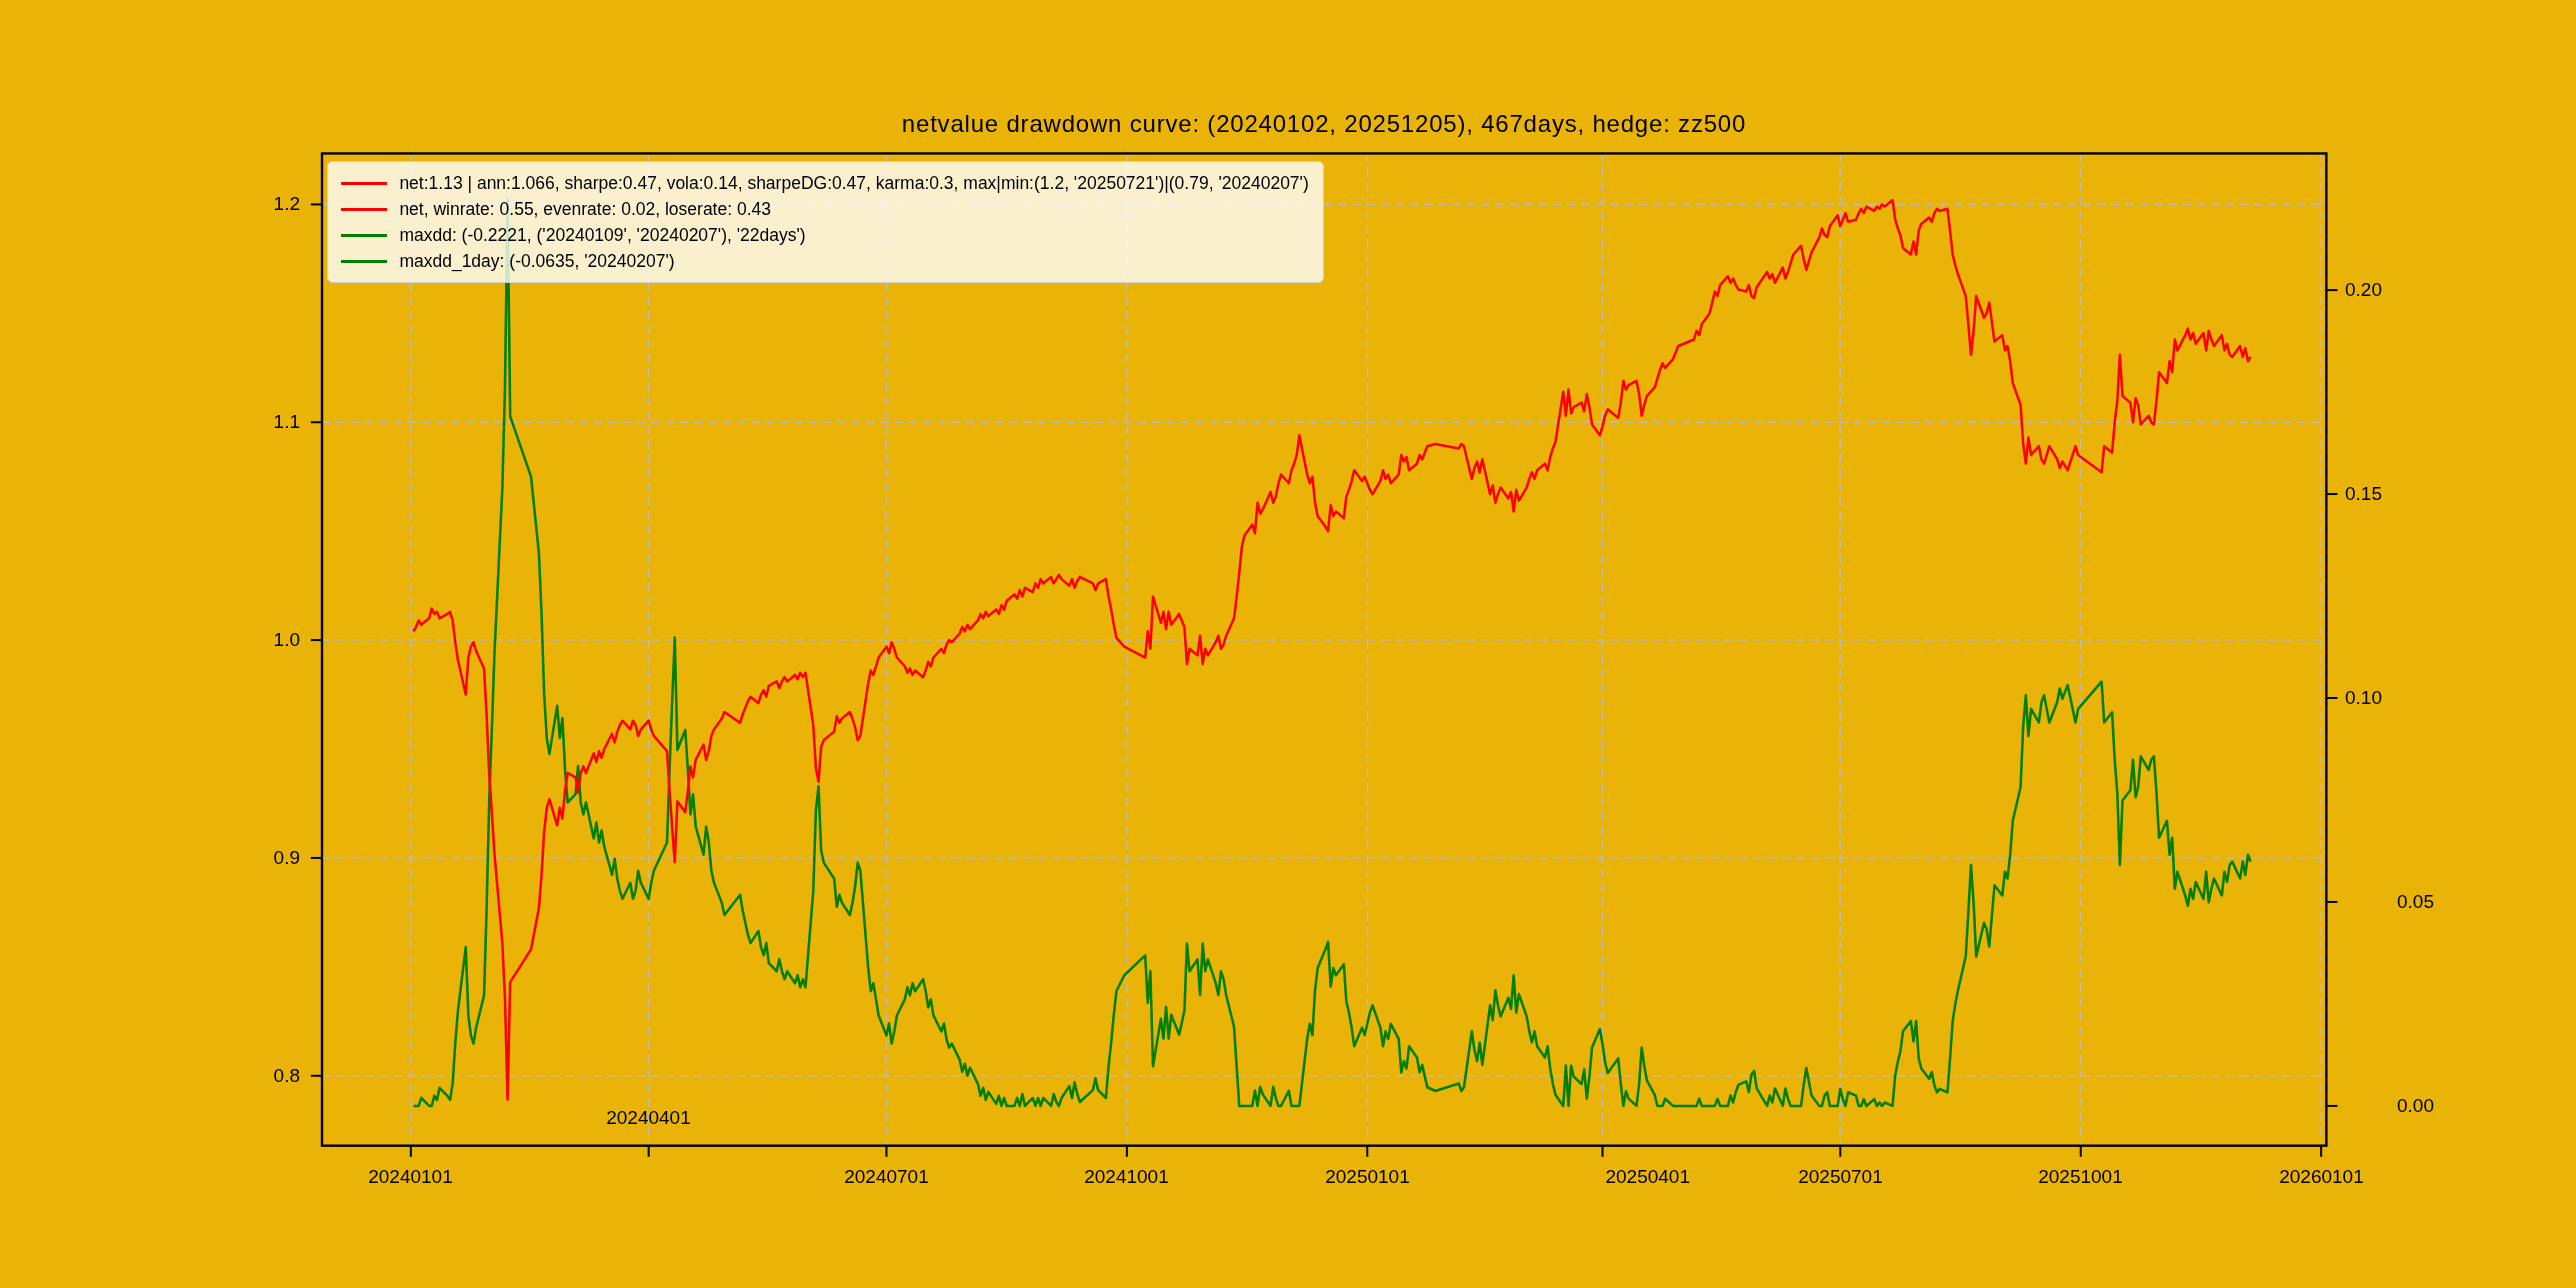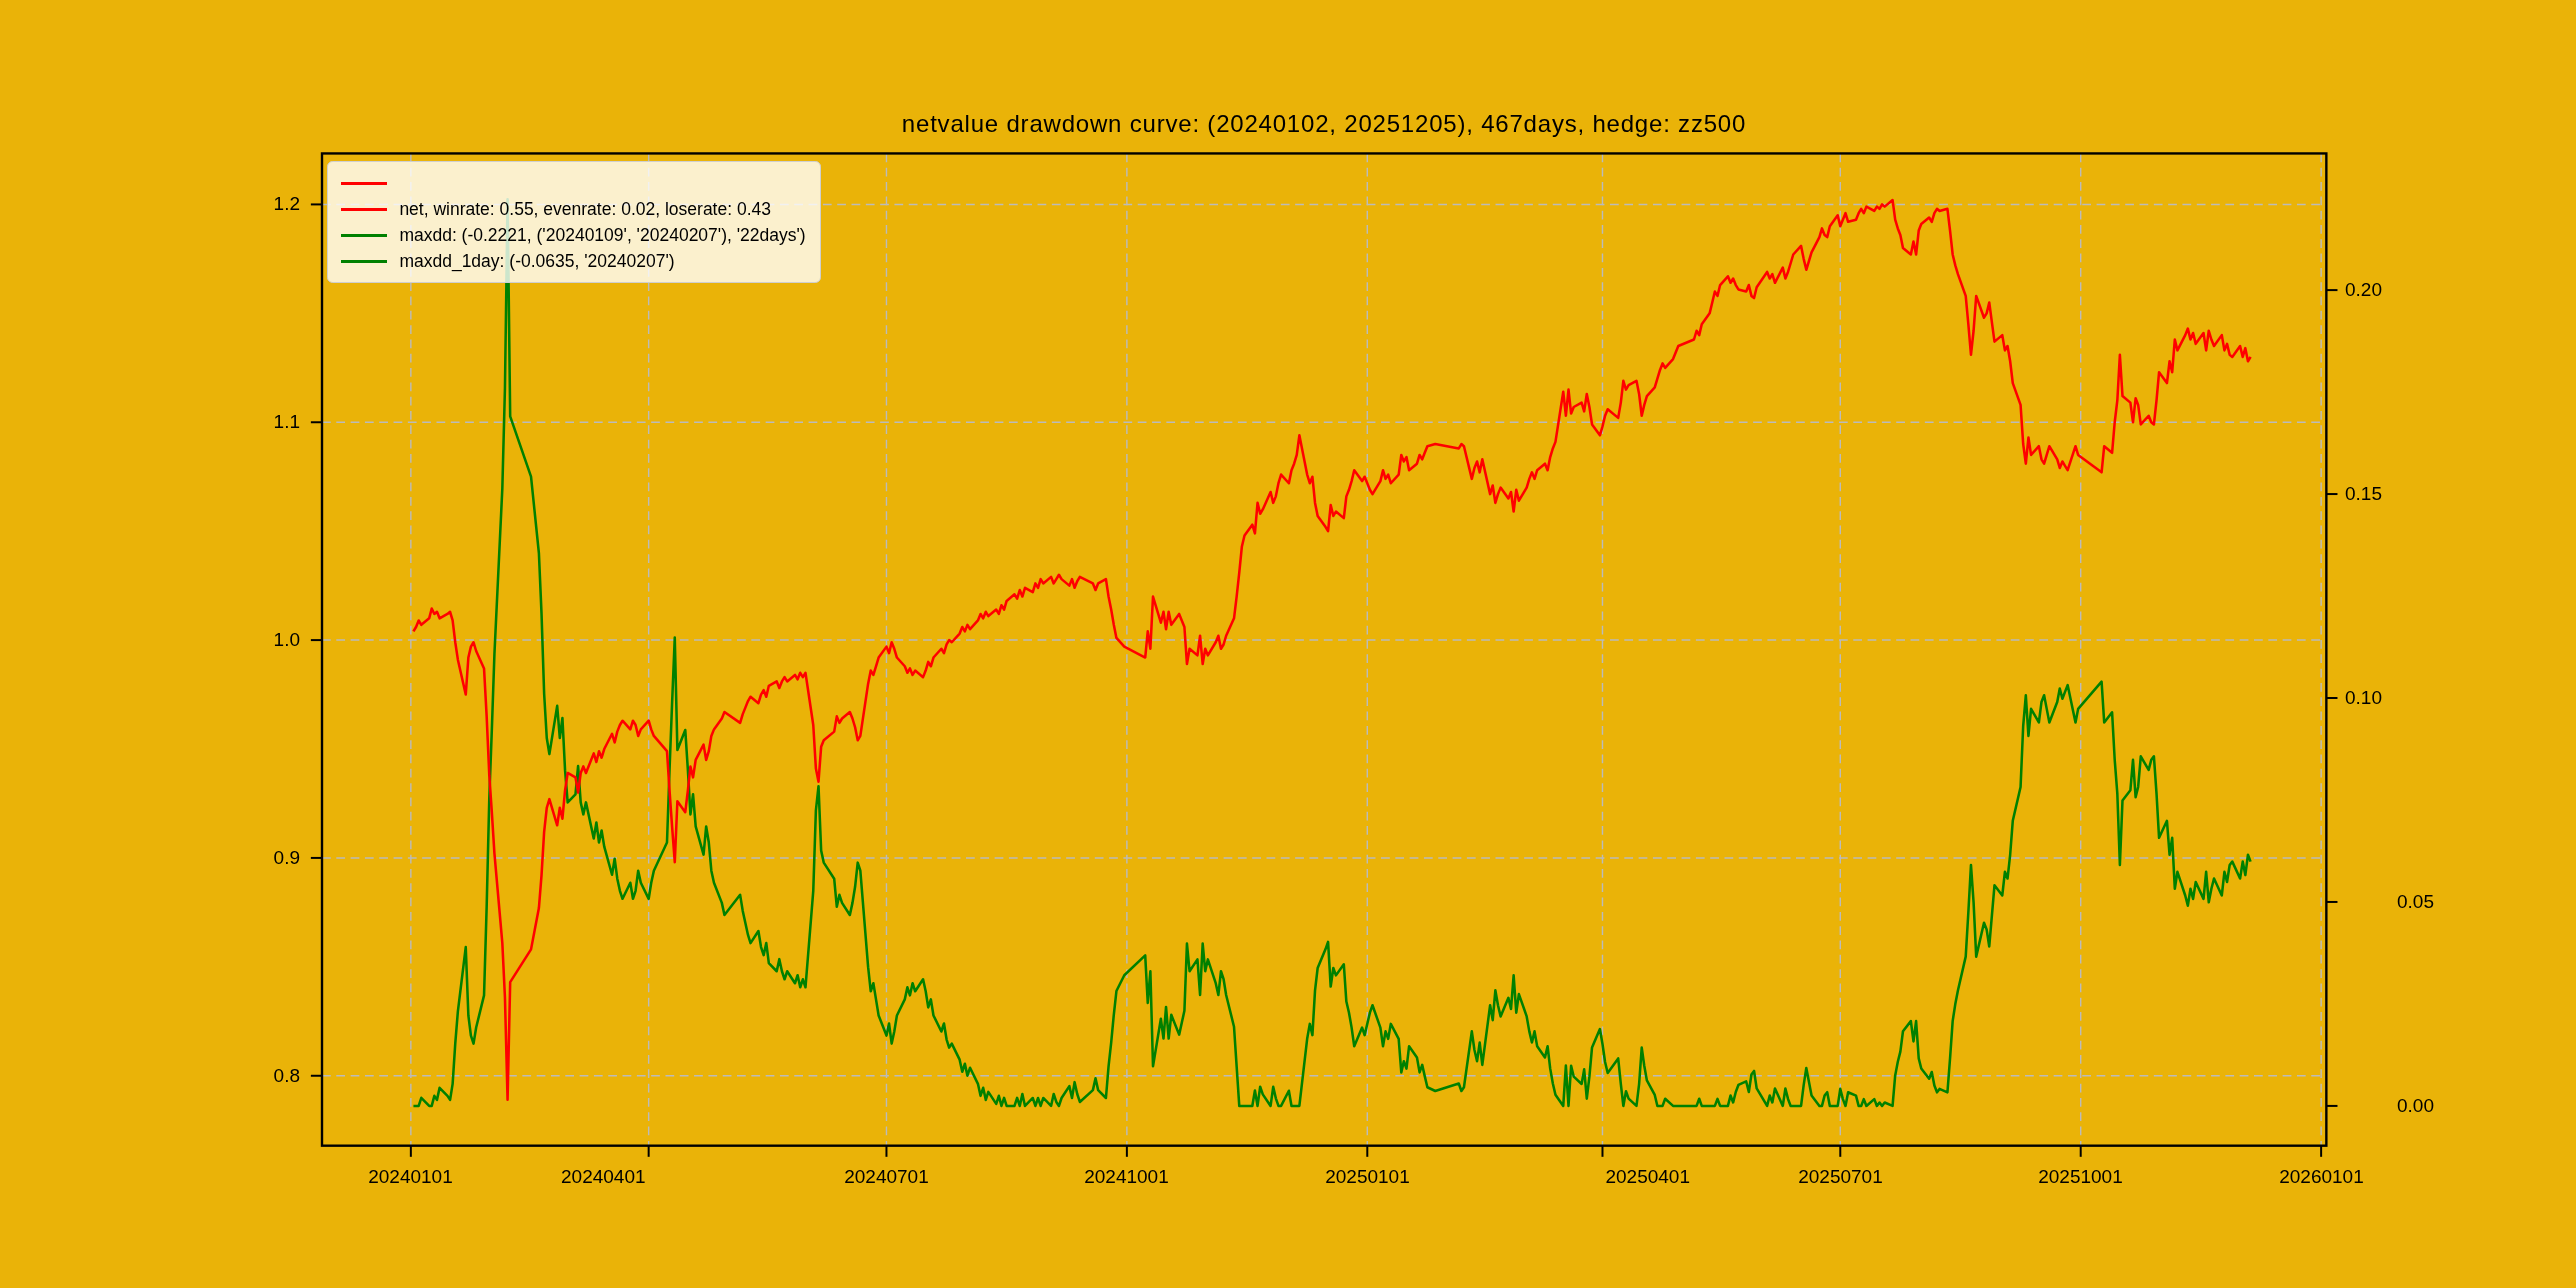--- a/index.html
+++ b/index.html
@@ -54,39 +54,39 @@
       <line x1="391" x2="405" y1="1079.0663007683866" y2="1079.0663007683866" stroke="#000" stroke-width="2.5"></line>
       <line x1="391" x2="405" y1="1353.0509330406146" y2="1353.0509330406146" stroke="#000" stroke-width="2.5"></line>
       <line x1="2926" x2="2940" y1="364.87255909558064" y2="364.87255909558064" stroke="#000" stroke-width="2.5"></line>
       <line x1="2926" x2="2940" y1="621.3987667009251" y2="621.3987667009251" stroke="#000" stroke-width="2.5"></line>
       <line x1="2926" x2="2940" y1="877.9249743062692" y2="877.9249743062692" stroke="#000" stroke-width="2.5"></line>
       <line x1="2926" x2="2940" y1="1134.4511819116135" y2="1134.4511819116135" stroke="#000" stroke-width="2.5"></line>
       <line x1="2926" x2="2940" y1="1390.9773895169578" y2="1390.9773895169578" stroke="#000" stroke-width="2.5"></line>
     </svg>
   <div id="tick-labels">
       <div class="ticklabel" style="left: 323px; top: 1165px; width: 175px; text-align: center;">20240101</div>
-      <div class="ticklabel" style="left: 561px; top: 1165px; width: 175px; text-align: left;">20240401</div>
+      <div class="ticklabel" style="left: 561px; top: 1106px; width: 175px; text-align: center;">20240401</div>
       <div class="ticklabel" style="left: 799px; top: 1165px; width: 175px; text-align: center;">20240701</div>
       <div class="ticklabel" style="left: 1039px; top: 1165px; width: 175px; text-align: center;">20241001</div>
       <div class="ticklabel" style="left: 1280px; top: 1165px; width: 175px; text-align: center;">20250101</div>
       <div class="ticklabel" style="left: 1515px; top: 1165px; width: 175px; text-align: right;">20250401</div>
       <div class="ticklabel" style="left: 1753px; top: 1165px; width: 175px; text-align: center;">20250701</div>
       <div class="ticklabel" style="left: 1993px; top: 1165px; width: 175px; text-align: center;">20251001</div>
       <div class="ticklabel" style="left: 2234px; top: 1165px; width: 175px; text-align: center;">20260101</div>
       <div class="ticklabel" style="left: 211px; top: 192px; width: 89px; text-align: right;">1.2</div>
       <div class="ticklabel" style="left: 211px; top: 410px; width: 89px; text-align: right;">1.1</div>
       <div class="ticklabel" style="left: 211px; top: 628px; width: 89px; text-align: right;">1.0</div>
       <div class="ticklabel" style="left: 211px; top: 846px; width: 89px; text-align: right;">0.9</div>
       <div class="ticklabel" style="left: 211px; top: 1064px; width: 89px; text-align: right;">0.8</div>
       <div class="ticklabel" style="left: 2345px; top: 278px; width: 89px; text-align: left;">0.20</div>
       <div class="ticklabel" style="left: 2345px; top: 482px; width: 89px; text-align: left;">0.15</div>
       <div class="ticklabel" style="left: 2345px; top: 686px; width: 89px; text-align: left;">0.10</div>
       <div class="ticklabel" style="left: 2345px; top: 890px; width: 89px; text-align: right;">0.05</div>
       <div class="ticklabel" style="left: 2345px; top: 1094px; width: 89px; text-align: right;">0.00</div>
     </div>
   <div id="legend">
-      <div class="legend-row"><span class="legend-line" style="border-top-color: rgb(255, 0, 0);"></span></div>
+      <div class="legend-row"><span class="legend-line" style="border-top-color: rgb(255, 0, 0);"></span><span>net:1.13 | ann:1.066, sharpe:0.47, vola:0.14, sharpeDG:0.47, karma:0.3, max|min:(1.2, '20250721')|(0.79, '20240207')</span></div>
       <div class="legend-row"><span class="legend-line" style="border-top-color: rgb(255, 0, 0);"></span><span>net, winrate: 0.55, evenrate: 0.02, loserate: 0.43</span></div>
       <div class="legend-row"><span class="legend-line" style="border-top-color: rgb(0, 128, 0);"></span><span>maxdd: (-0.2221, ('20240109', '20240207'), '22days')</span></div>
       <div class="legend-row"><span class="legend-line" style="border-top-color: rgb(0, 128, 0);"></span><span>maxdd_1day: (-0.0635, '20240207')</span></div>
     </div>
 </div>
 
 
 </body></html>

